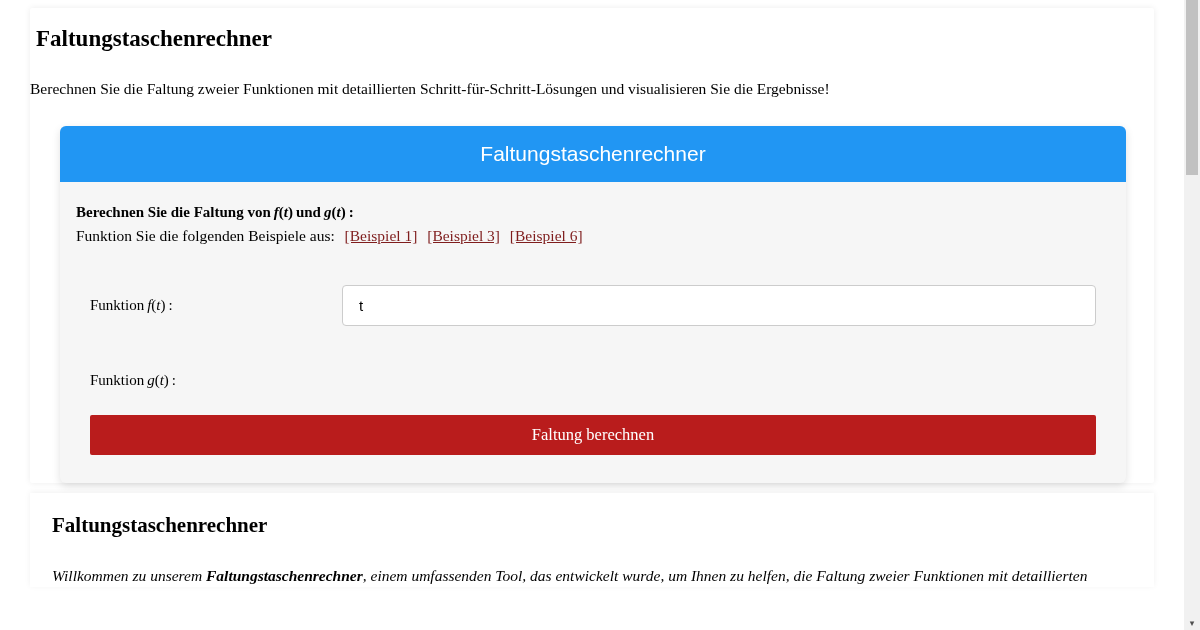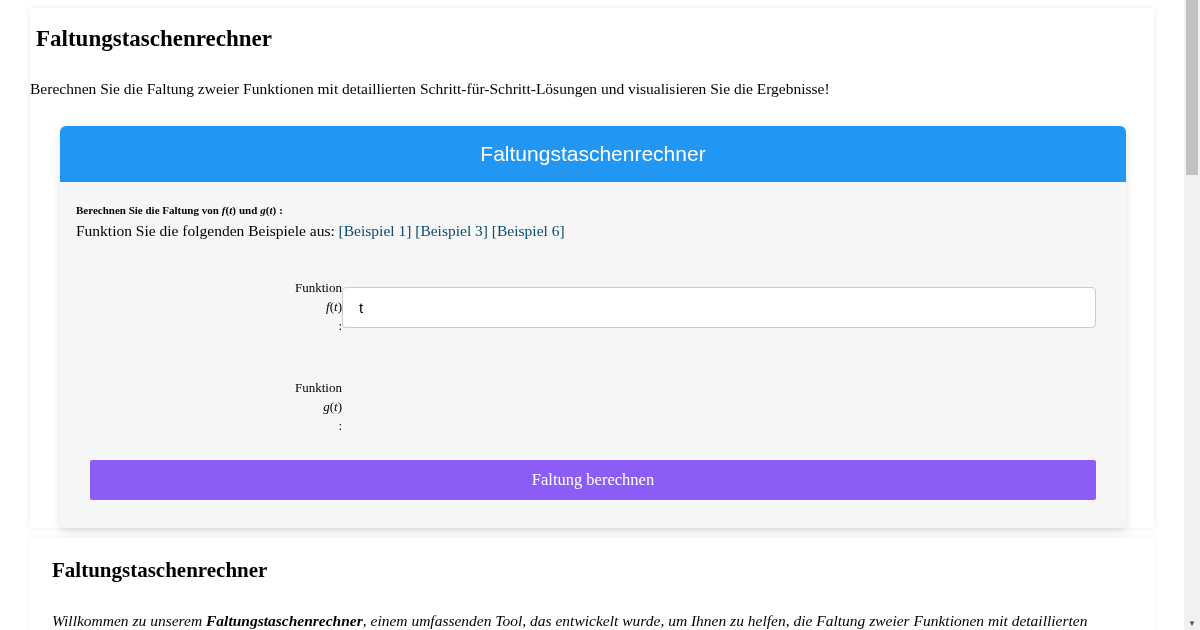--- a/index.html
+++ b/index.html
@@ -71,68 +71,69 @@
       color: #fff;
       font-family: Arial, Helvetica, sans-serif;
       font-size: 21px;
       text-align: center;
       padding: 16px 0;
     }
     .calc-body {
       padding: 22px 16px 28px 16px;
     }
     .instruction-line {
-      font-size: 11px;
+      font-size: 15px;
       font-weight: bold;
       margin-bottom: 6px;
       display: flex;
       align-items: baseline;
       flex-wrap: wrap;
       gap: 3px;
     }
     .example-line {
       font-size: 15.5px;
       font-weight: normal;
       margin-bottom: 40px;
     }
     .example-link {
-      color: #0c4a6e;
+      color: #7f1d1d;
       cursor: pointer;
+      margin-left: 6px;
+      text-decoration: underline;
     }
     .example-link:first-of-type { margin-left: 2px; }
     .form-row {
       display: flex;
       align-items: center;
       margin: 0 0 46px 14px;
     }
     .form-row:last-of-type { margin-bottom: 26px; }
     .form-label {
       width: 252px;
-      font-size: 13px;
+      font-size: 15px;
       display: flex;
-      align-items: flex-end;
+      align-items: center;
       gap: 3px;
-      flex-direction: column;
     }
     .form-input {
       flex: 1;
       margin-right: 14px;
       padding: 11px 16px;
       font-size: 15px;
       font-family: Arial, Helvetica, sans-serif;
       border: 1px solid #ccc;
       border-radius: 4px;
       background: #fff;
     }
     .calc-button {
       display: block;
       margin: 0 14px;
       width: calc(100% - 28px);
       padding: 10px 8px;
-      background: #8b5cf6;
+      background: #b91c1c;
       color: #fff;
       font-family: "Times New Roman", Times, serif;
       font-size: 16.5px;
       border: none;
       border-radius: 2px;
       cursor: pointer;
       text-align: center;
     }
     .second-section {
       width: 1124px;

